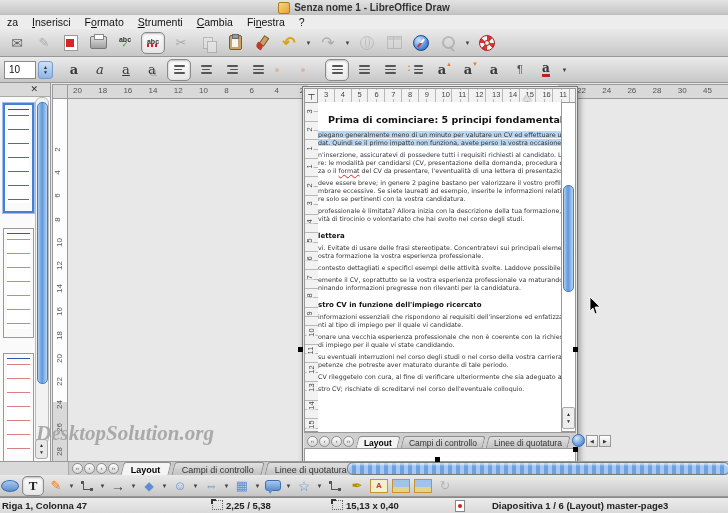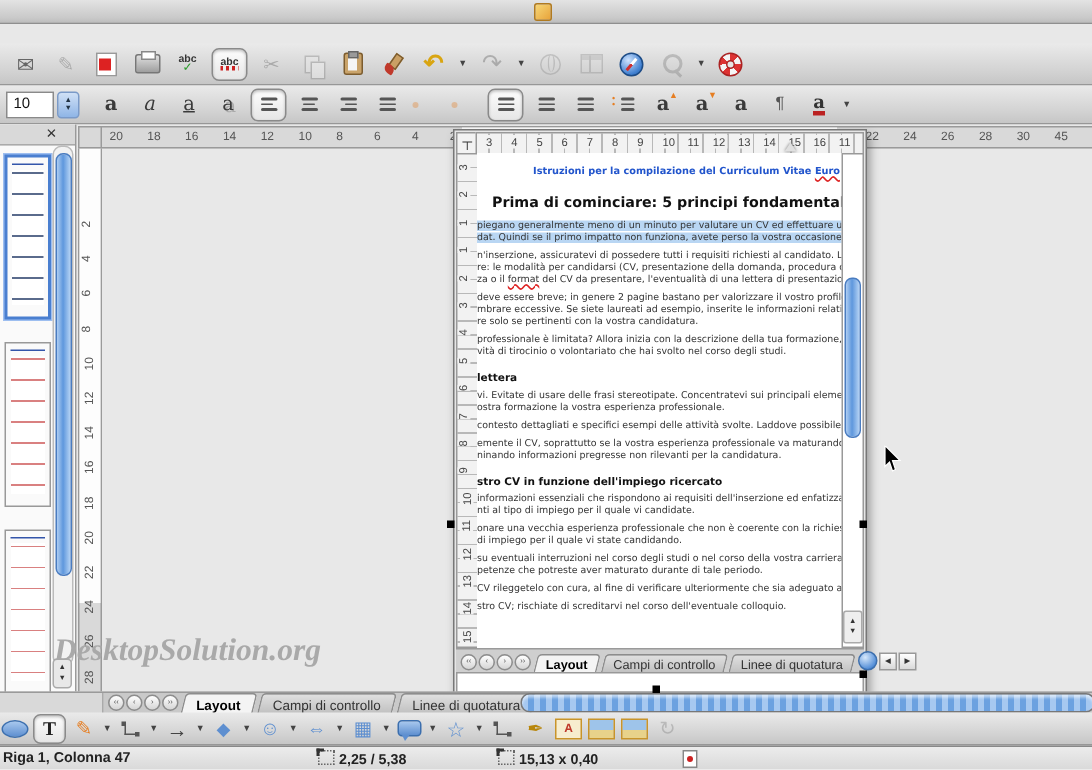--- a/index.html
+++ b/index.html
@@ -179,22 +179,32 @@
   
   #cursor{position:absolute;left:589px;top:297px;z-index:50;}
 </style>
 </head>
 <body>
 
 <div id="screen">
 
   <div id="titlebar">
     <span class="doc-ico"></span>
+    <span class="t">Senza nome 1 - LibreOffice Draw</span>
   </div>
 
+  <div id="menubar">
+      <span class="menu-item">za</span>
+      <span class="menu-item"><u>I</u>nserisci</span>
+      <span class="menu-item">F<u>o</u>rmato</span>
+      <span class="menu-item"><u>S</u>trumenti</span>
+      <span class="menu-item"><u>C</u>ambia</span>
+      <span class="menu-item">Fi<u>n</u>estra</span>
+      <span class="menu-item">?</span>
+    </div>
 
   <div id="toolbar1" class="toolbar">
       <div class="tbtn">
         <span class="g" style="color: rgb(102, 102, 102); font-size: 14px;">✉</span>
       </div>
       <div class="tbtn dis">
         <span class="g" style="color: rgb(85, 85, 85); font-size: 13px;">✎</span>
       </div>
       <div class="tbtn">
         <span class="i-pdf"></span>
@@ -476,21 +486,20 @@
           <span class="lab" style="top: 188px;">8</span>
           <span class="lab" style="top: 206.4px;">9</span>
           <span class="lab" style="top: 224.8px;">10</span>
           <span class="lab" style="top: 243.2px;">11</span>
           <span class="lab" style="top: 261.6px;">12</span>
           <span class="lab" style="top: 280px;">13</span>
           <span class="lab" style="top: 298.4px;">14</span>
           <span class="lab" style="top: 316.8px;">15</span>
         </div>
       <div id="doccontent">
-          <div class="hd">Istruzioni per la compilazione del Curriculum Vitae <span class="lk">Euro</span></div>
           <div class="b-h1">
             <div>Prima di cominciare: 5 principi fondamentali</div>
           </div>
           <div class="b-p">
             <div><span class="selhl">piegano generalmente meno di un minuto per valutare un CV  ed effettuare una prima</span></div>
             <div><span class="selhl">dat. Quindi se  il primo impatto non funziona, avete perso la vostra occasione!</span></div>
           </div>
           <div class="b-p">
             <div>n'inserzione, assicuratevi di possedere tutti i requisiti richiesti al candidato. L'inserzione</div>
             <div>re: le modalità per candidarsi (CV, presentazione della domanda, procedura di candidatura</div>
@@ -669,19 +678,20 @@
       <div class="tbtn dis">
         <span class="g" style="color: rgb(119, 119, 119); font-size: 13px;">↻</span>
       </div>
     </div>
 
   <div id="statusbar">
     <span class="fld" style="left:2px;">Riga 1, Colonna 47</span>
     <span class="fld" style="left:212px;"><span class="st-ico"></span><span>2,25 / 5,38</span></span>
     <span class="fld" style="left:332px;"><span class="st-ico"></span><span>15,13 x 0,40</span></span>
     <span class="fld" style="left:455px;"><span class="st-doc"></span></span>
+    <span class="fld" style="left:492px;">Diapositiva 1 / 6 (Layout)   master-page3</span>
   </div>
 
   <svg id="cursor" width="12" height="18" viewBox="0 0 12 18">
     <path d="M1,0 L1,14 L4,11 L6,17 L8,16 L6,10 L11,10 Z" fill="#000" stroke="#fff" stroke-width="0.8"></path>
   </svg>
 
 </div>
 
 </body></html>

